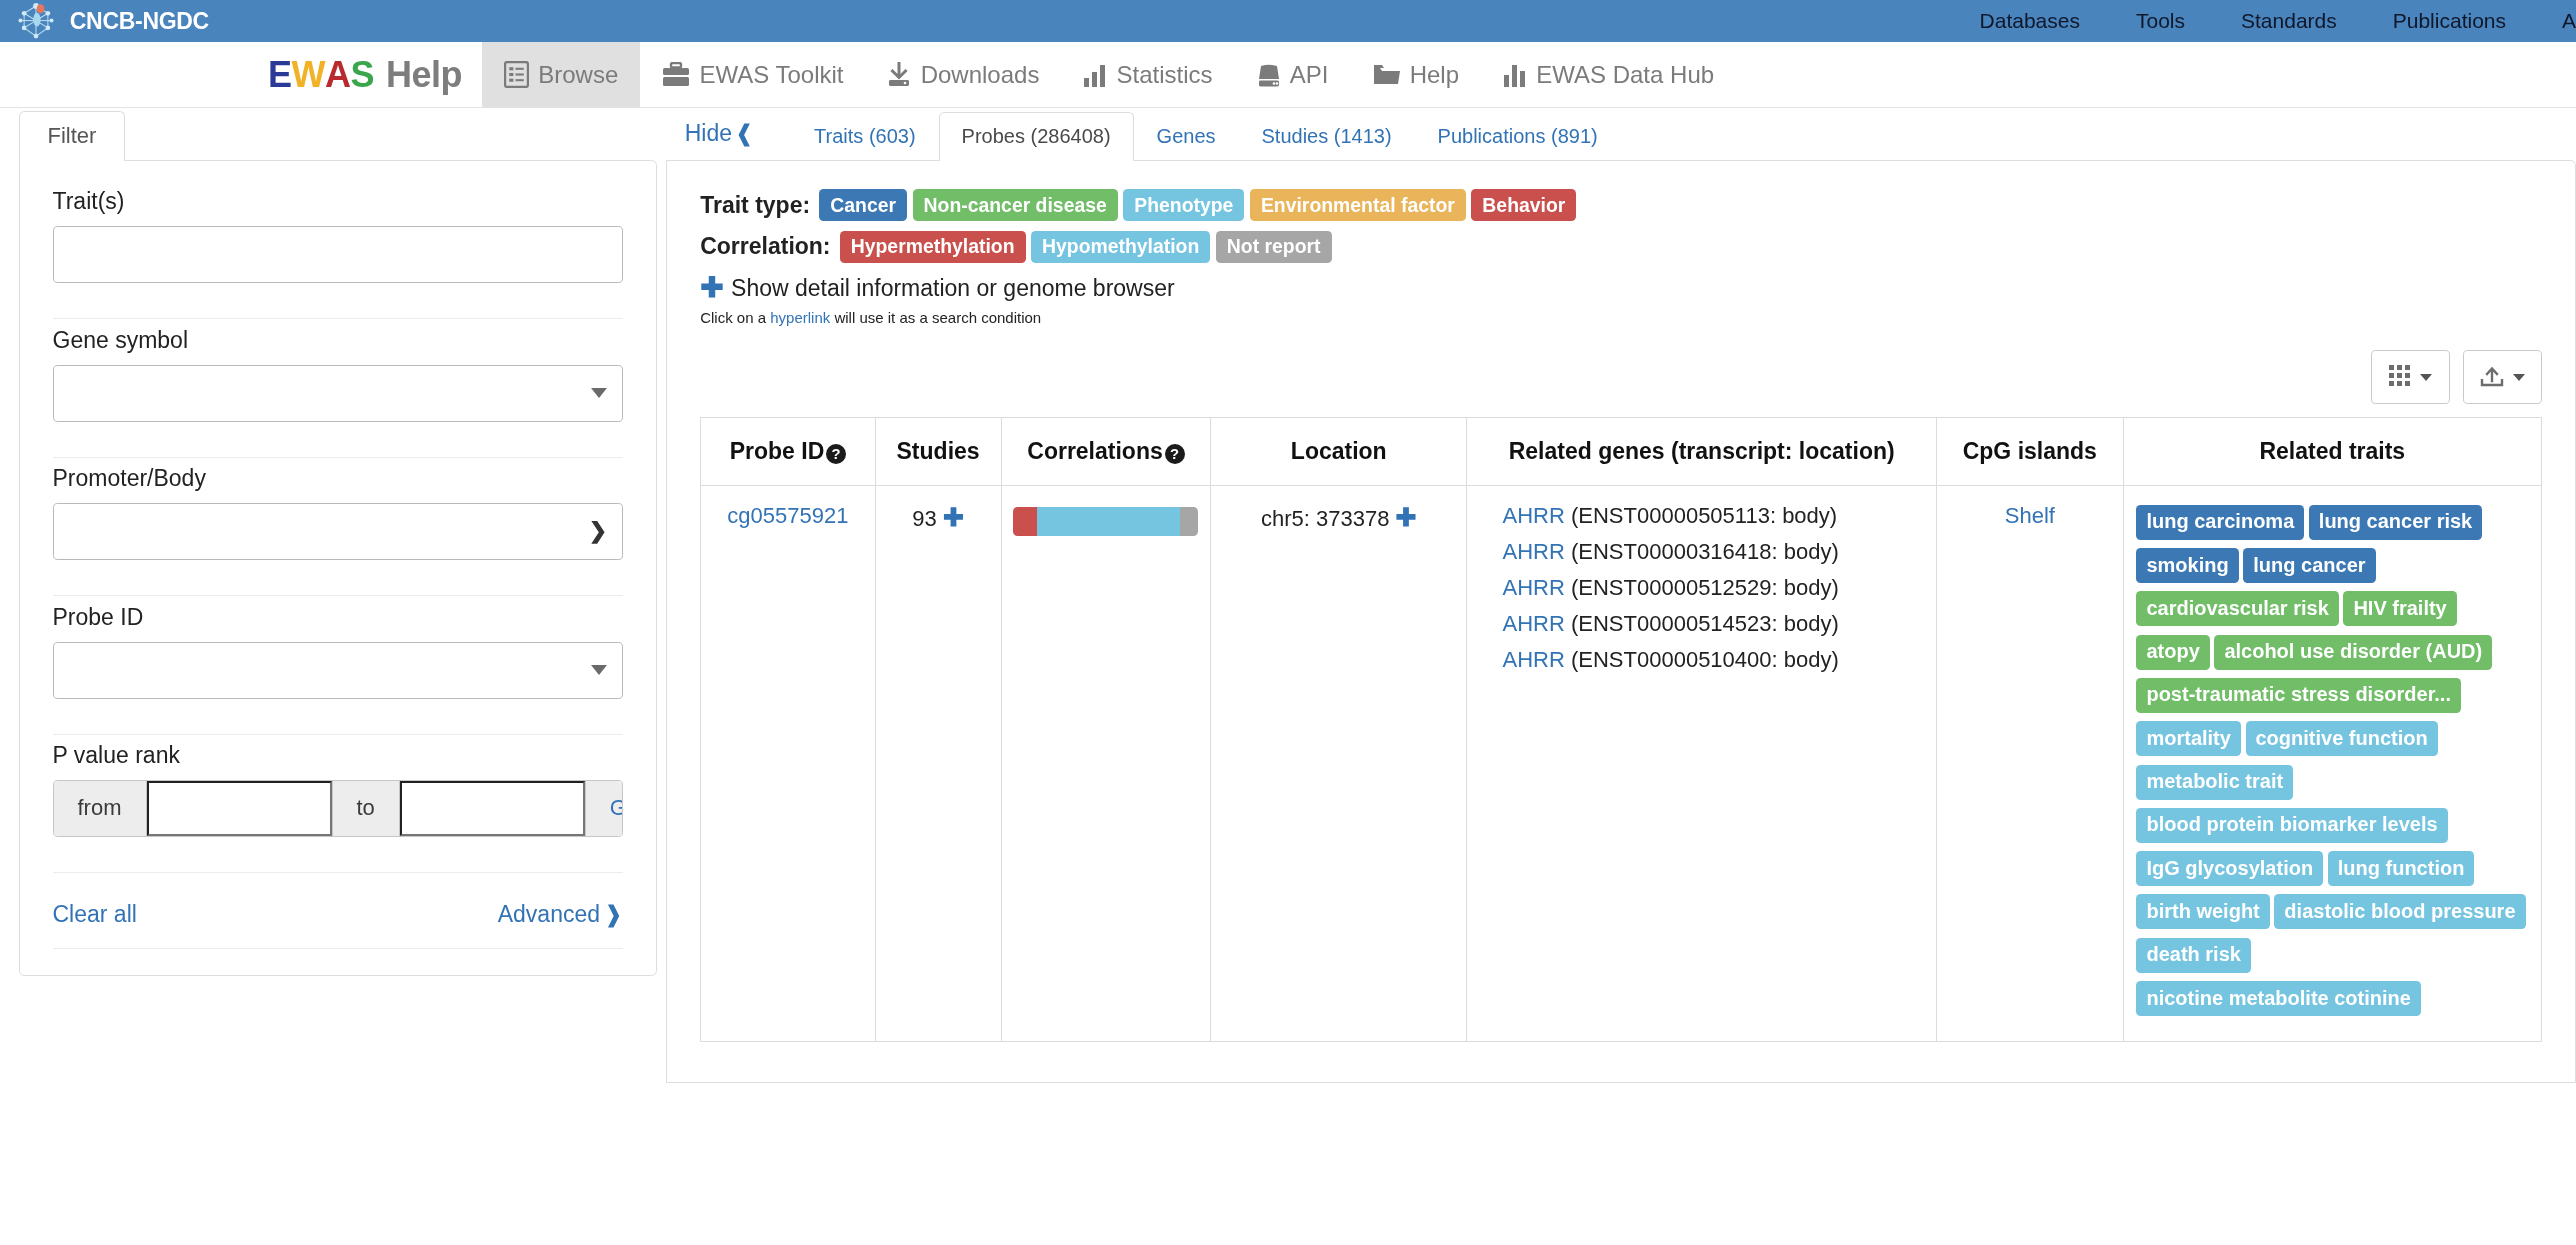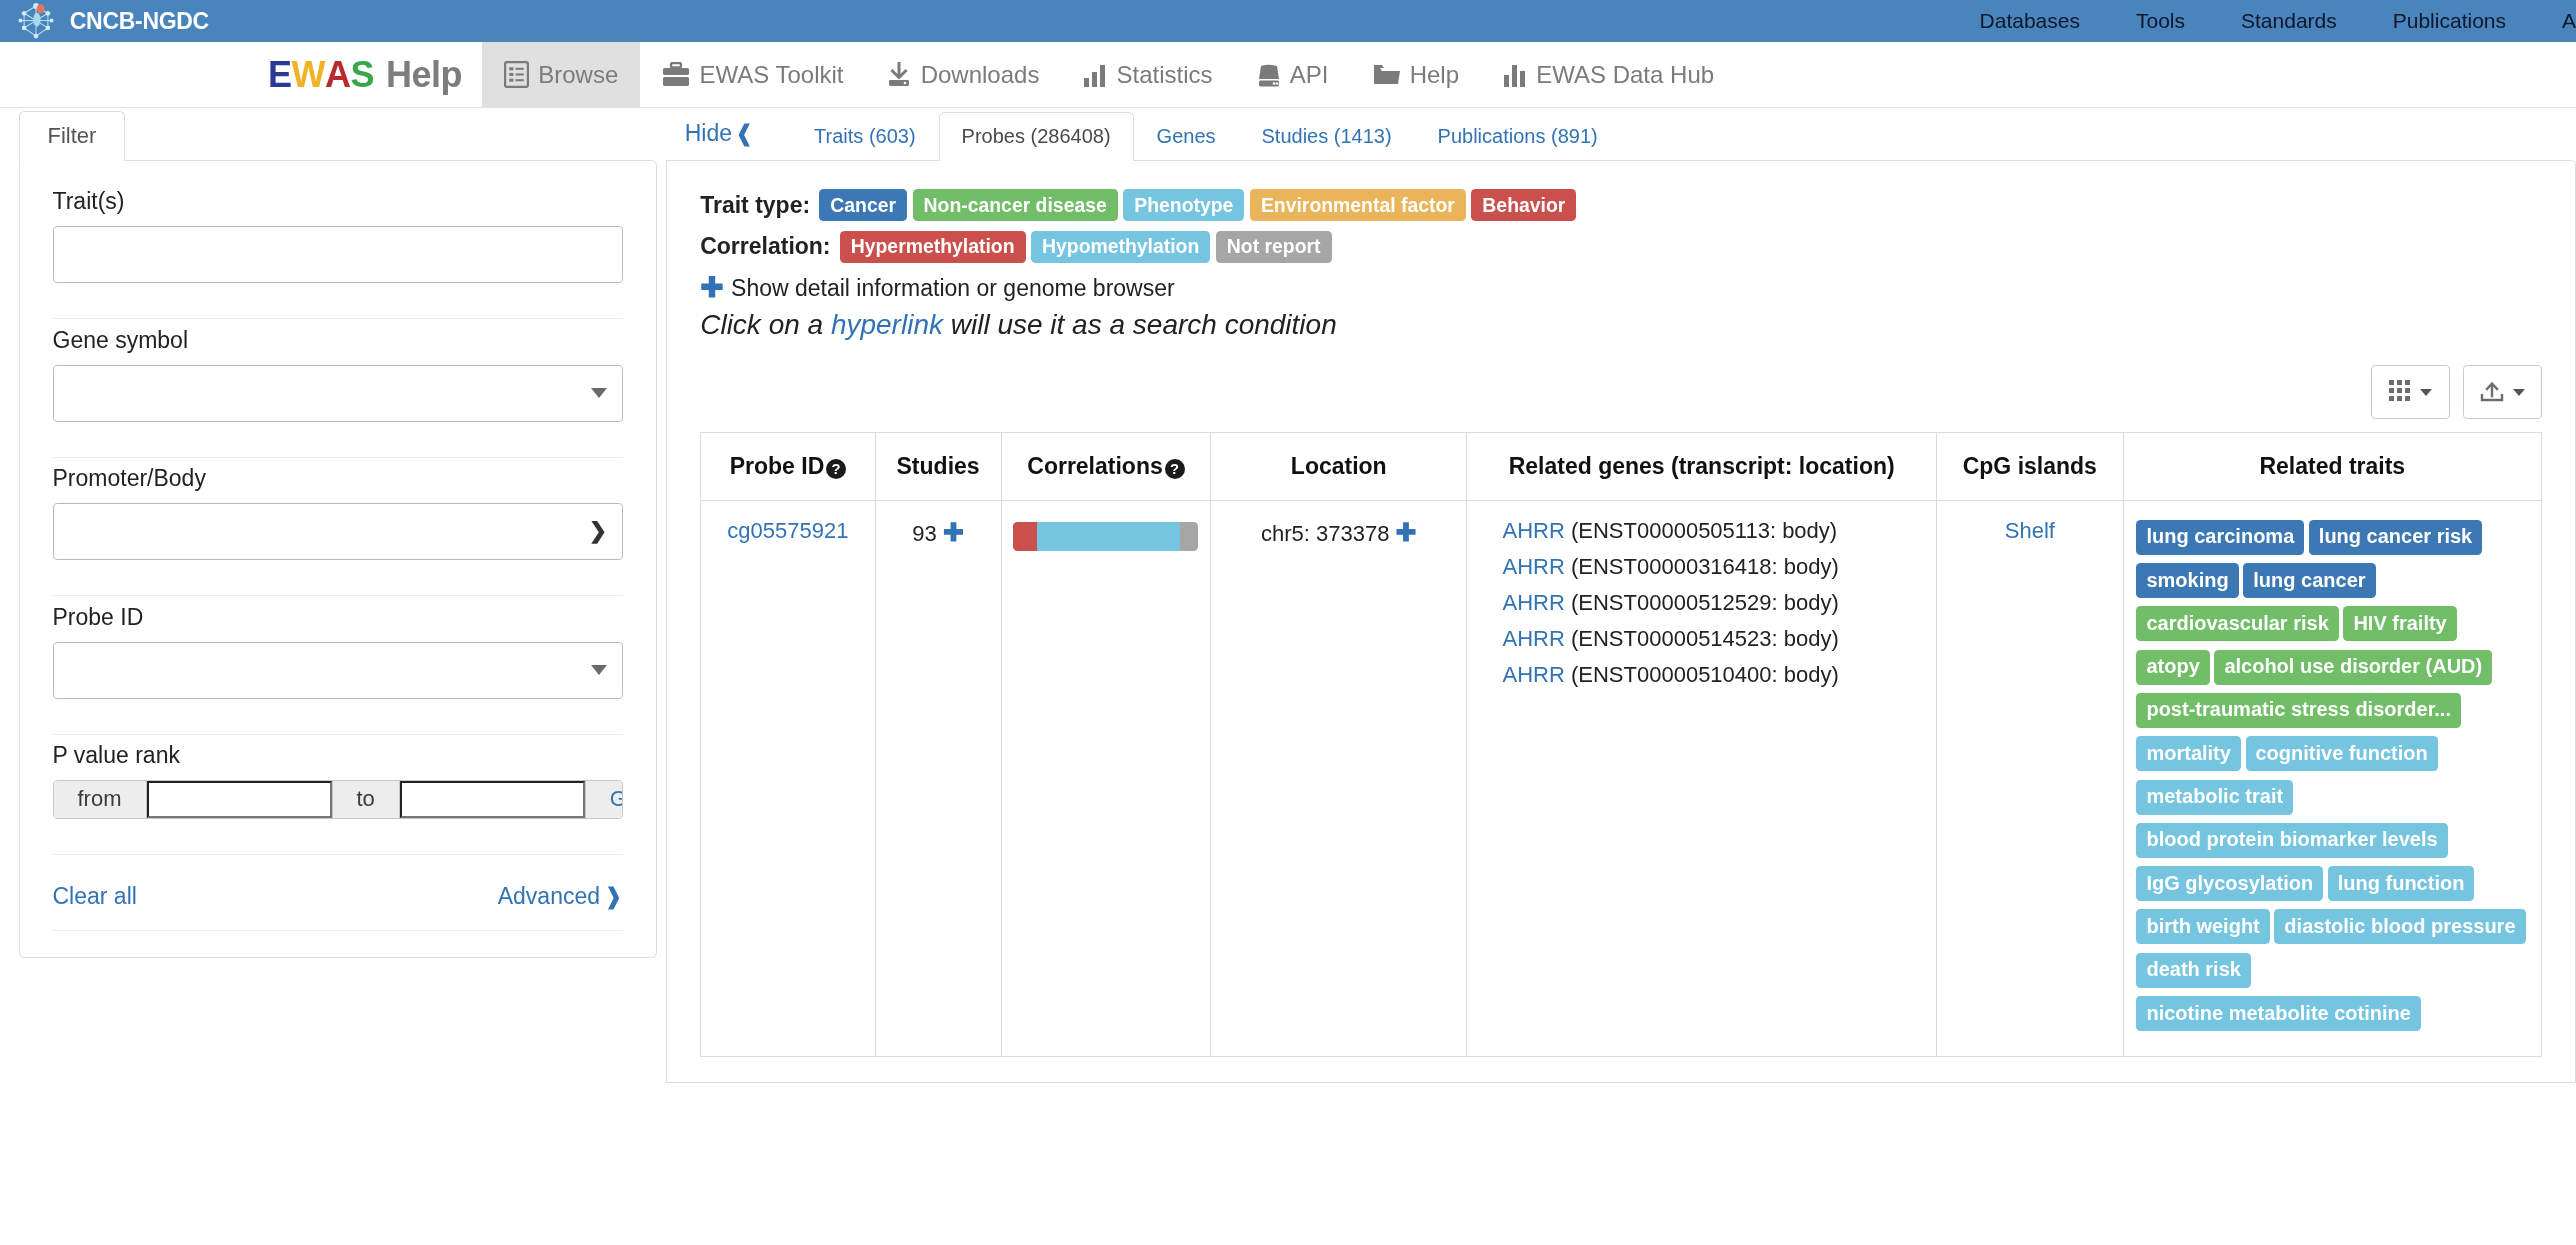--- a/index.html
+++ b/index.html
@@ -92,21 +92,21 @@
     width: 0; height: 0; border-left: 8.3px solid transparent;
     border-right: 8.3px solid transparent; border-top: 10px solid #6a6a6a;
   }
   .f-caret-chev {
     position: absolute; right: 14.8px; top: 50%; transform: translateY(-55%);
     font-size: 22px; color: #333; font-weight: bold;
   }
   .f-sep { border: 0; border-top: 0.9px solid #ececec; margin: 35px 0 0 0; }
   .pvr {
     display: flex; border: 0.9px solid #c6c6c6; border-radius: 4.6px; overflow: hidden;
-    height: 39px;
+    height: 57px;
   }
   .pvr .cap {
     background: #ededed; display: flex; align-items: center; justify-content: center;
     font-size: 22px; color: #3b3b3b; padding: 0 24px;
     border-right: 0.9px solid #c6c6c6;
   }
   .pvr .cap.mid { border-left: 0.9px solid #c6c6c6; }
   .pvr .fld { flex: 1 1 0; background: #fff; }
   .pvr .go {
     background: #ededed; display: flex; align-items: center; justify-content: center;
@@ -149,21 +149,21 @@
   .pill {
     display: inline-block; color: #fff; font-size: 19.4px; font-weight: bold;
     padding: 4.6px 11px 5.5px 11px; border-radius: 4.6px; margin-right: 5.5px;
     white-space: nowrap; line-height: 1.15;
   }
   .note {
     font-size: 23px; color: #222; display: flex; align-items: center; gap: 7.4px;
     margin-top: 11px;
   }
   .plus-ico { color: #3273b5; font-size: 28px; font-weight: bold; line-height: 1; }
-  .note2 { font-size: 28px; color: #222; margin-top: 7.4px; font-style: italic; }
+  .note2 { font-size: 15px; color: #222; margin-top: 7.4px; }
   .note2 a { color: #3273b5; text-decoration: none; }
 
   .toolbar { display: flex; justify-content: flex-end; margin: 24px 0 13px 0; }
   .tb-btn {
     border: 0.9px solid #c9c9c9; background: #fff; border-radius: 4.6px;
     height: 54px; min-width: 79px; display: flex; align-items: center;
     justify-content: center; gap: 8.3px; margin-left: 13px; padding: 0 13px;
   }
   .caret-dn {
     width: 0; height: 0; border-left: 6.5px solid transparent;

